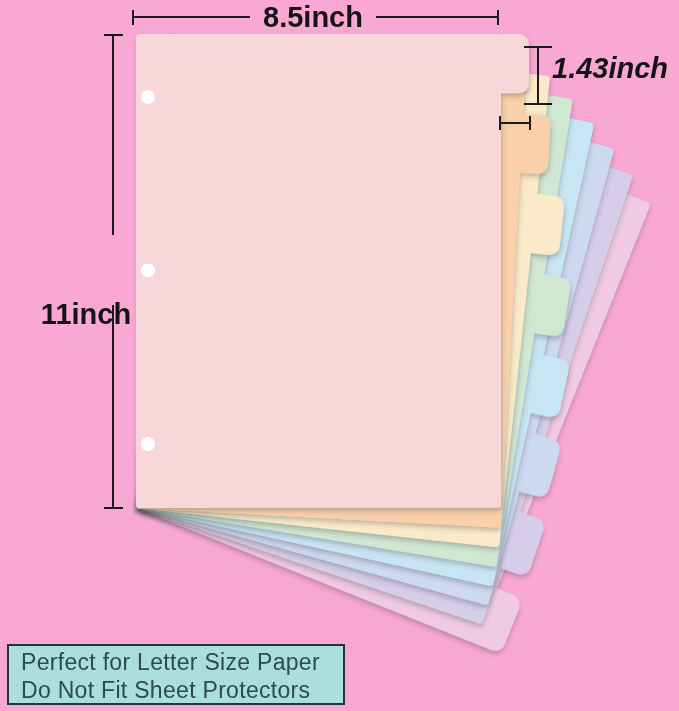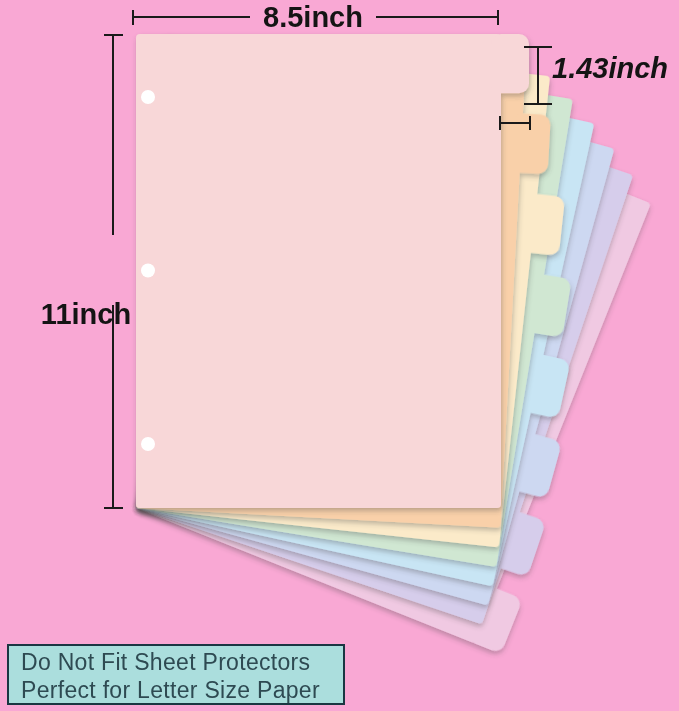--- a/index.html
+++ b/index.html
@@ -116,17 +116,17 @@
   </svg>
 
   <div class="dim-label center-xy" style="left:313px;top:17px;">8.5inch</div>
 
   <div class="dim-label center-xy" style="left:86px;top:270px;margin-top:44px;">11inch</div>
 
   <div class="dim-label center-y" style="left:552px;top:68px;font-style:italic;">1.43inch</div>
 
 
   <div id="info-box" style="background: rgb(171, 222, 221); border-color: rgb(26, 54, 66); color: rgb(46, 74, 82);">
+    <span class="info-line">Perfect for Letter Size Paper</span>
     <span class="info-line">Do Not Fit Sheet Protectors</span>
-    <span class="info-line">Perfect for Letter Size Paper</span>
   </div>
 
 </div>
 
 </body></html>

